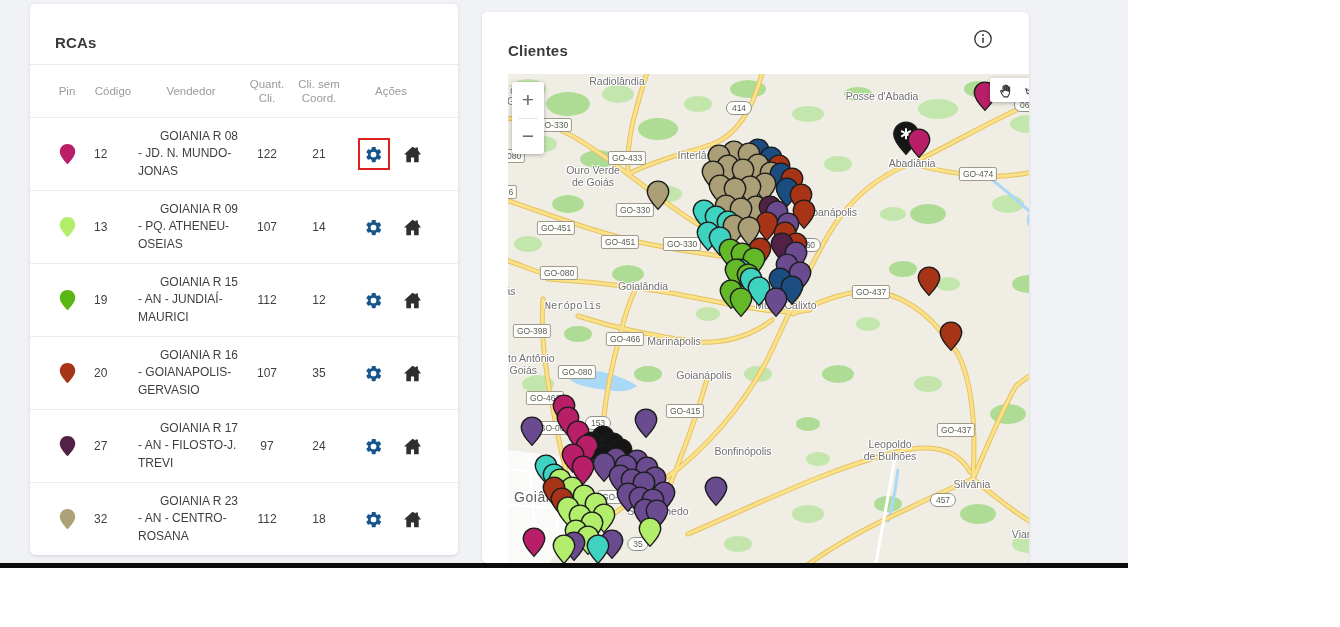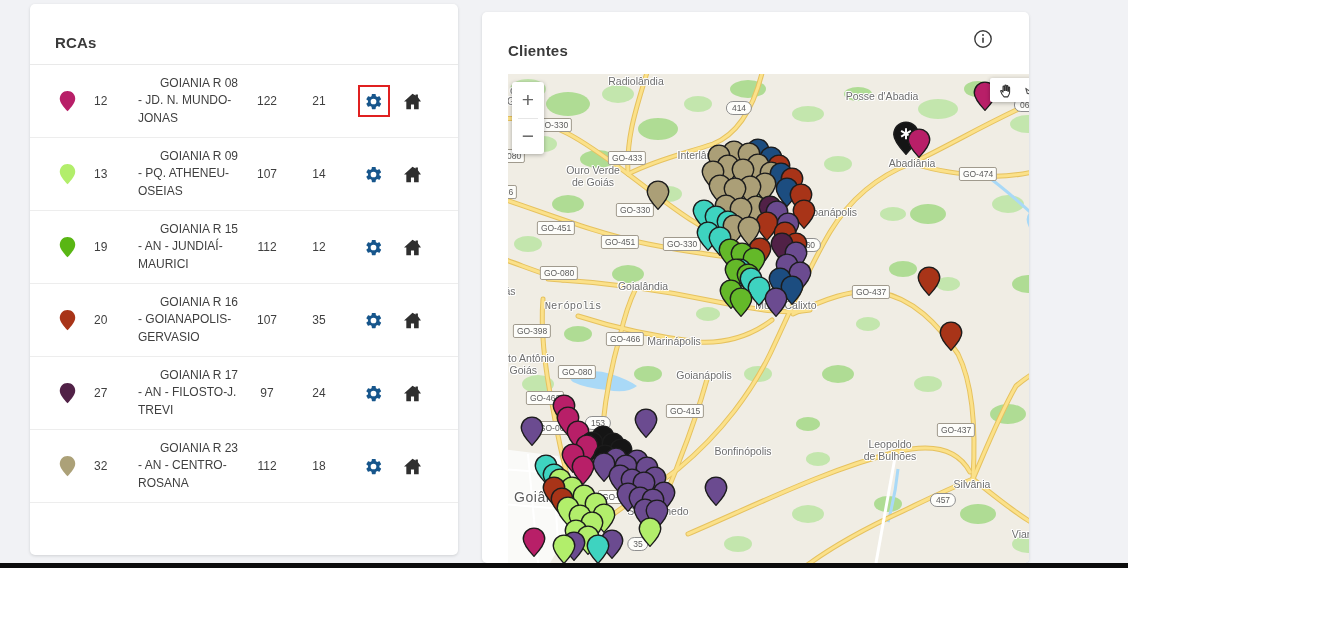--- a/index.html
+++ b/index.html
@@ -49,20 +49,28 @@
 </head>
 <body>
 
 <div class="stage">
   <div class="app-bg"></div>
 
   <div class="card" id="rca-card">
     <div class="card-title">RCAs</div>
     <div class="title-divider"></div>
     <div class="tbl">
+      <div class="trow thead" id="thead-row">
+          <div>Pin</div>
+          <div>Código</div>
+          <div>Vendedor</div>
+          <div>Quant. Cli.</div>
+          <div>Cli. sem Coord.</div>
+          <div>Ações</div>
+        </div>
       <div id="tbody">
           <div class="trow tdata">
             <div class="cell-pin">
               <svg width="17" height="22" viewBox="0 0 22 28">
      <path d="M11 1 C5.2 1 1 5.6 1 11.2 C1 16.2 5.8 21.8 11 27.4 C16.2 21.8 21 16.2 21 11.2 C21 5.6 16.8 1 11 1 Z" fill="#b81f68"></path>
 
    </svg>
             </div>
             <div class="cell-cod">12</div>
             <div class="cell-vend">GOIANIA R 08 - JD. N. MUNDO-JONAS</div>
@@ -325,21 +333,21 @@
         </g>
 
         <g stroke="#ffffff" stroke-width="3" fill="none">
           <path d="M388,378 C382,410 375,450 368,489"></path>
         </g>
       </svg>
 
       <div id="map-layers">
           <div class="mlabel" style="left: 6px; top: 16px;">ol</div>
           <div class="mlabel" style="left: 6px; top: 27px;">Go</div>
-          <div class="mlabel" style="left: 109px; top: 7px; margin-left: 19px;">Radiolândia</div>
+          <div class="mlabel" style="left: 109px; top: 7px;">Radiolândia</div>
           <div class="mlabel" style="left: 374px; top: 22px;">Posse d'Abadia</div>
           <div class="mlabel" style="left: 194px; top: 81px;">Interlândia</div>
           <div class="mlabel" style="left: 85px; top: 96px;">Ouro Verde</div>
           <div class="mlabel" style="left: 85px; top: 108px;">de Goiás</div>
           <div class="mlabel" style="left: 404px; top: 89px;">Abadiânia</div>
           <div class="mlabel" style="left: 324px; top: 138px;">Joanápolis</div>
           <div class="mlabel" style="left: 135px; top: 212px;">Goialândia</div>
           <div class="mlabel" style="left: -12px; top: 217px;">Goianás</div>
           <div class="mlabel" style="left: 65px; top: 232px; font-family: Liberation Mono, monospace;">Nerópolis</div>
           <div class="mlabel" style="left: 278px; top: 231px;">Munir Calixto</div>

